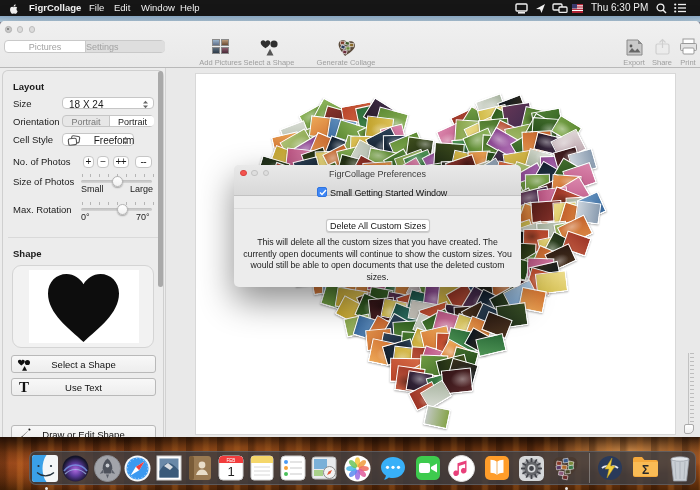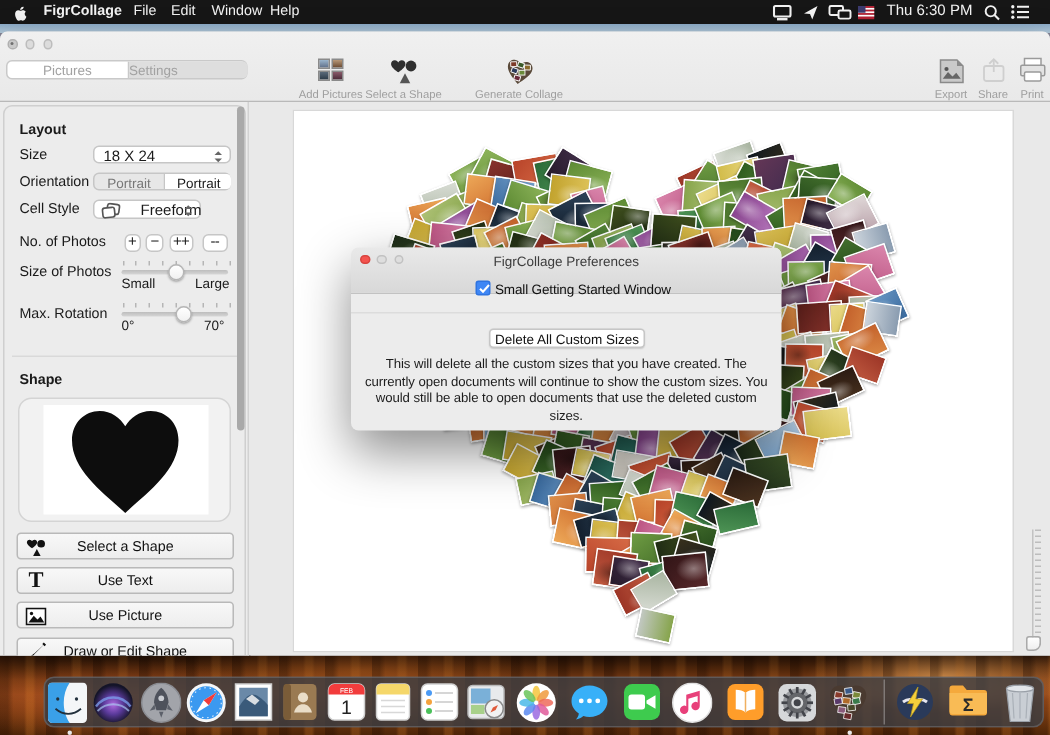--- a/index.html
+++ b/index.html
@@ -221,27 +221,20 @@
         <path d="M36.5 69C22 55.5 1 40.5 1 20.5 1 8.8 9.5 1 19.5 1c7.5 0 13.6 4.4 17 10.2C39.9 5.4 46 1 53.5 1 63.5 1 72 8.8 72 20.5 72 40.5 51 55.5 36.5 69z" fill="#0d0d0d"></path>
       </svg>
  <div class="sbtn" style="top:286.5px">Select a Shape
    <svg style="position:absolute;left:4px;top:2px" width="15" height="14" viewBox="0 0 21 17">
           <path d="M5.2 1.2c1.2 0 2 .8 2.3 1.5C7.8 2 8.6 1.2 9.8 1.2c1.5 0 2.5 1.1 2.5 2.5 0 2.2-3.3 4.6-4.8 5.5C6 8.3 2.7 5.9 2.7 3.7c0-1.4 1-2.5 2.5-2.5z" fill="#111"></path>
           <circle cx="16" cy="5" r="3.6" fill="#111"></circle>
           <path d="M8.5 16.5 12 9.8l3.5 6.7z" fill="#111"></path>
         </svg>
  </div>
  <div class="sbtn" style="top:309.8px">Use Text<span style="position:absolute;left:7px;top:0px;font-family:'Liberation Serif',serif;font-weight:bold;font-size:15px;color:#111">T</span></div>
- <div class="sbtn" style="top:333.2px">Use Picture
-   <svg style="position:absolute;left:5px;top:3px" width="14" height="12" viewBox="0 0 14 12">
-          <rect x=".6" y=".6" width="12.8" height="10.8" fill="#fff" stroke="#111" stroke-width="1.2"></rect>
-          <circle cx="4" cy="4" r="1.1" fill="#111"></circle>
-          <path d="M2 10 5.5 5.5 8 8l2-2 2.5 4z" fill="#111"></path>
-        </svg>
- </div>
  <div class="sbtn" style="top:356.5px">Draw or Edit Shape
    <svg style="position:absolute;left:5px;top:2px" width="14" height="14" viewBox="0 0 14 14">
           <path d="M13 1 6 8l-1.5 2L3 13l-1.5-1.5L4 9l2-1.5z" fill="#111"></path>
           <path d="M12.2.3l1.5 1.5-1 1L11.2 1.3z" fill="#111"></path>
         </svg>
  </div>
 </div>
 
 <div id="canvas">
  <div id="page"></div>

